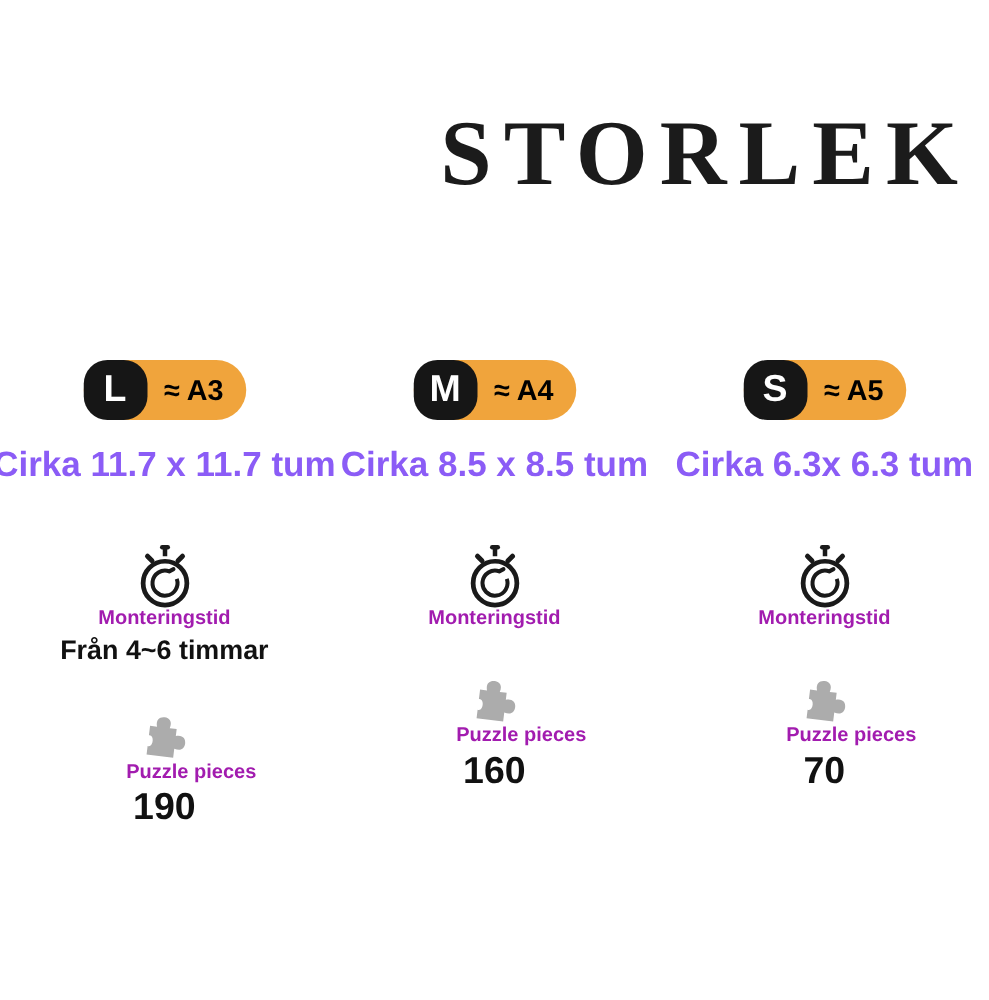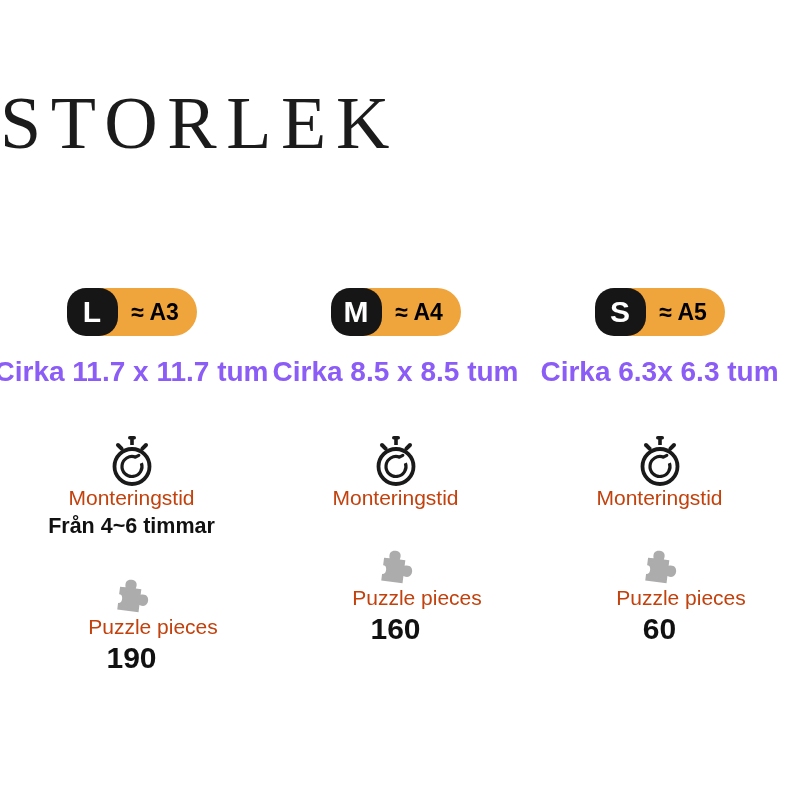--- a/index.html
+++ b/index.html
@@ -8,24 +8,24 @@
     background: #ffffff;
   }
   body {
     width: 791px;
     height: 800px;
     overflow: hidden;
     font-family: "Liberation Sans", sans-serif;
     color: #1a1a1a;
   }
   .page-title {
-    margin: 86px 0 0 0;
-    text-align: left;
+    margin: 86px 15px 0 0;
+    text-align: right;
     font-family: "Liberation Serif", serif;
-    font-weight: 400;
+    font-weight: 700;
     font-size: 74px;
     line-height: 1;
     letter-spacing: 0.13em;
     color: #1b1b1b;
   }
   .columns {
     margin-top: 128px;
     display: flex;
     flex-direction: row;
     justify-content: space-between;
@@ -78,23 +78,23 @@
     margin-top: 48px;
     width: 46px;
     height: 52px;
   }
   .stopwatch .stroke {
     fill: none;
     stroke: #1a1a1a;
   }
   .assembly-label, .pieces-label {
     margin-top: -2px;
-    font-size: 21px;
-    font-weight: 400;
-    color: #c2410c;
+    font-size: 16px;
+    font-weight: 700;
+    color: #a21caf;
   }
   .assembly-time {
     margin-top: 4px;
     font-size: 21.5px;
     font-weight: 700;
     color: #111111;
     white-space: nowrap;
   }
   .puzzle {
     margin-top: 38px;
@@ -180,16 +180,16 @@
       <line class="stroke" x1="37" y1="9" x2="33.4" y2="12.6" stroke-width="4" stroke-linecap="round"></line>
       <circle class="stroke" cx="23" cy="30.5" r="17.5" stroke-width="3.8"></circle>
       <path class="stroke" d="M32.4 27.1 A10 10 0 1 1 26.4 21.1" stroke-width="3.2"></path>
       <path class="stroke" d="M26.4 21.1 l3.4 -1.8" stroke-width="3.2" stroke-linecap="round"></path>
     </svg>
     <div class="assembly-label">Monteringstid</div>
     <svg class="puzzle" viewBox="0 0 46 42">
       <path fill="#ACACAC" d="M8 13 H14.5 C12.5 6.5 16 3.5 20.5 3.5 C25 3.5 28.5 6.5 26.5 13 H33 V19.5 C39.5 17.5 42.5 21 42.5 25.5 C42.5 30 39.5 33.5 33 31.5 V40 H8 V32 C13.5 33.5 13.5 20.5 8 22 Z"></path>
     </svg>
     <div class="pieces-label">Puzzle pieces</div>
-    <div class="pieces-count">60</div>
+    <div class="pieces-count">70</div>
   </div>
 
 </div>
 
 </body></html>

